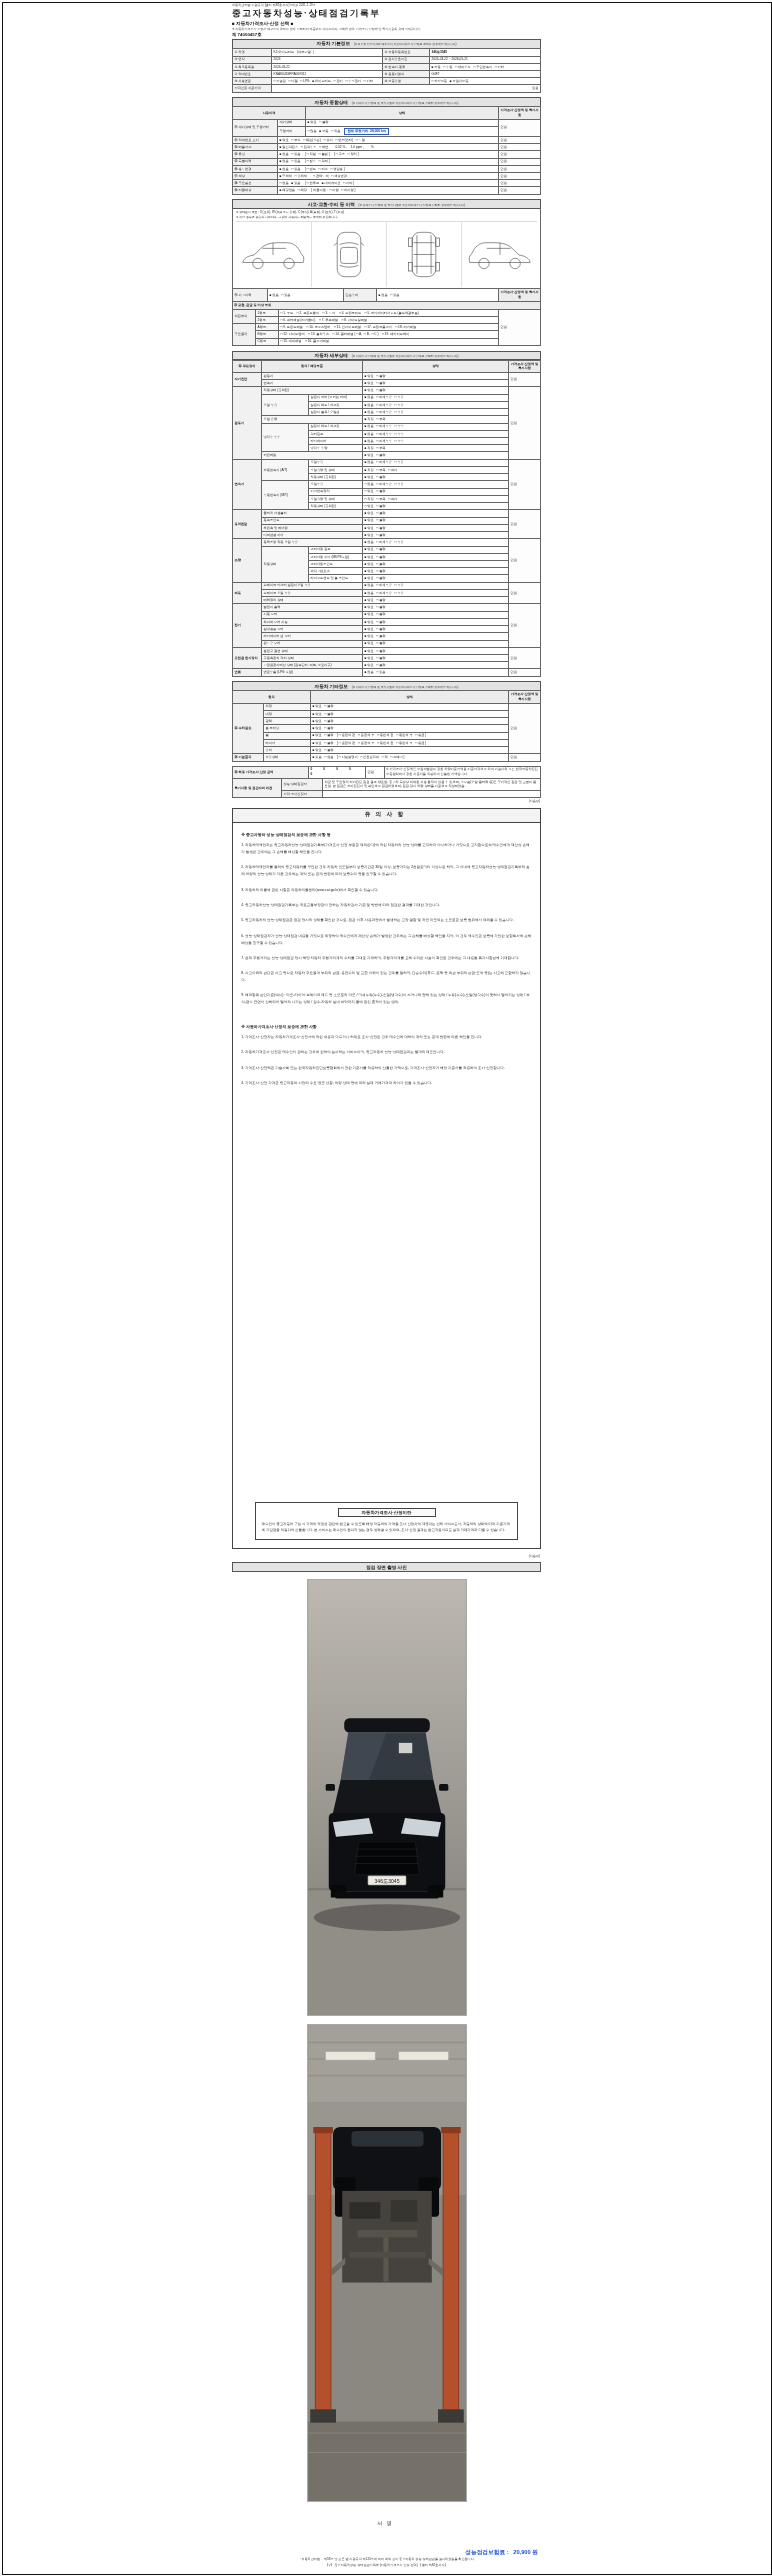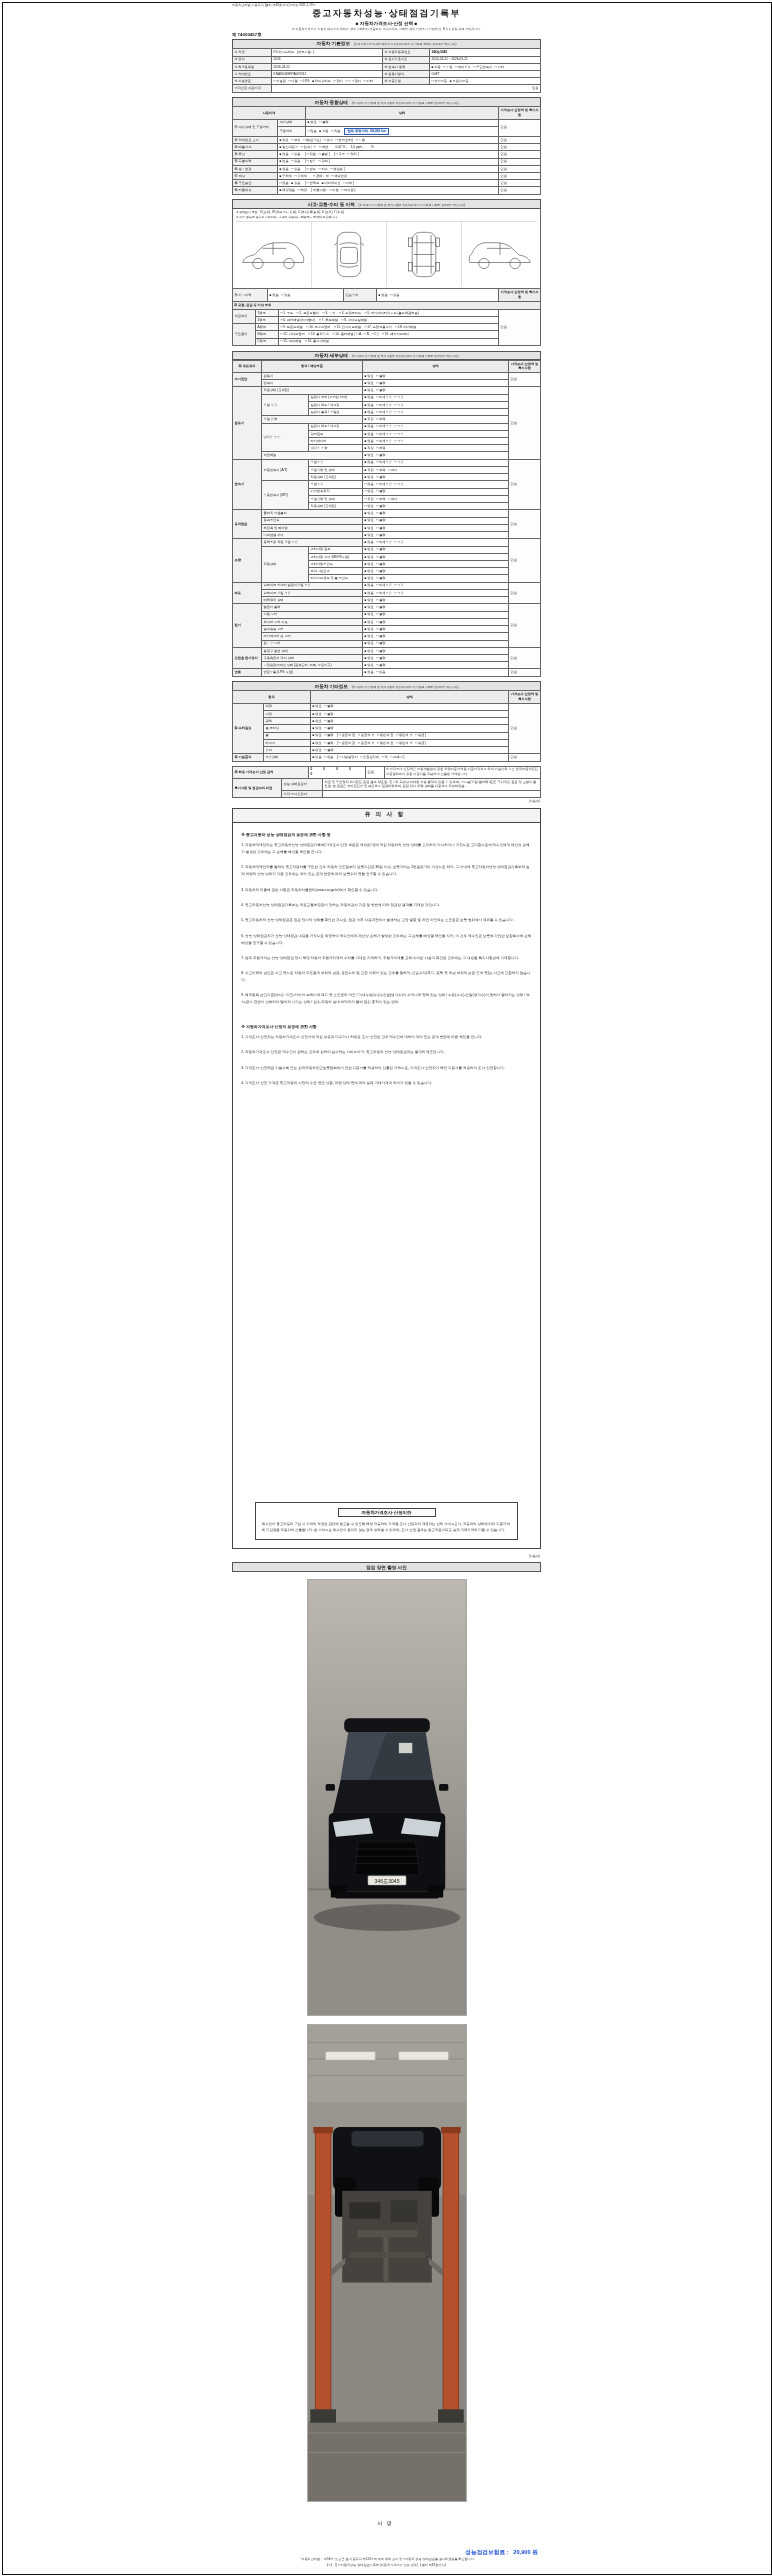--- a/index.html
+++ b/index.html
@@ -4,21 +4,21 @@
 <style>
   *{box-sizing:border-box;margin:0;padding:0;}
   html,body{background:#ffffff;}
   body{
     width:773px;height:2576px;position:relative;overflow:hidden;
     font-family:"Liberation Sans","DejaVu Sans",sans-serif;color:#1a1a1a;
   }
   .page-frame{position:absolute;left:1.5px;top:1.5px;right:1.5px;bottom:1.5px;border:0.8px solid #111;pointer-events:none;}
   .doc{width:309px;margin:0 auto;padding-top:3.1px;position:relative;}
   .topnote{font-size:3.1px;color:#333;margin-bottom:1px;}
-  .hdr{text-align:center;margin:1px 0 0.5px;}
+  .hdr{margin:1px 0 0.5px;}
   .hdr h1{font-size:8.8px;font-weight:bold;letter-spacing:1.5px;}
   .hdr .sub{font-size:4.6px;font-weight:bold;margin-top:1px;}
   .hdr .subnote{font-size:3px;color:#444;margin-top:0.5px;}
   .docno{font-size:4.4px;font-weight:bold;margin:1.5px 0 2.1px;}
   .sec{margin-bottom:4.6px;}
   .bar{background:#e3e3e3;border:0.5px solid #555;text-align:center;font-size:4.6px;font-weight:bold;padding:1.3px 0;}
   .bar .bar-note{font-size:2.8px;font-weight:normal;color:#333;margin-left:2.6px;}
   table.tbl{width:100%;border-collapse:collapse;table-layout:fixed;margin-top:-0.5px;}
   .tbl td,.tbl th{border:0.5px solid #666;font-size:3.2px;padding:0.8px 1.5px;text-align:left;vertical-align:middle;white-space:pre-wrap;word-break:break-all;line-height:1.45;}
   .tbl th{background:#ececec;text-align:center;font-weight:bold;padding:1px 1px;}

